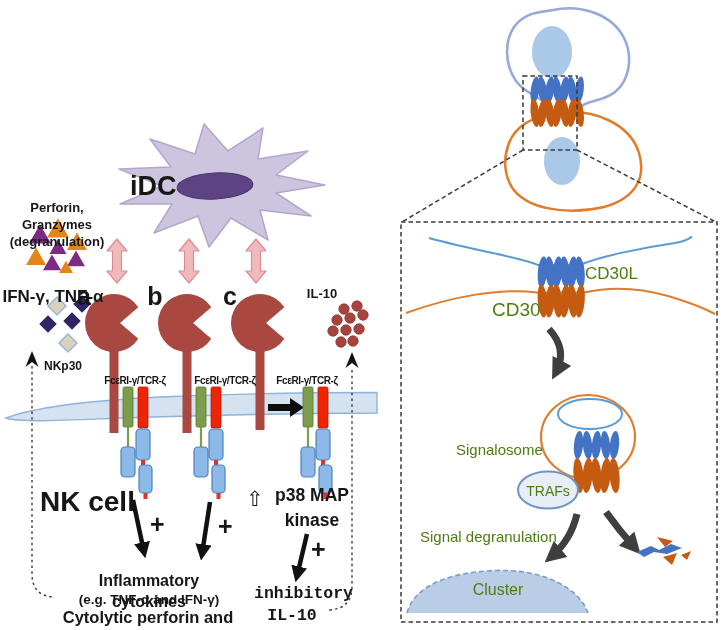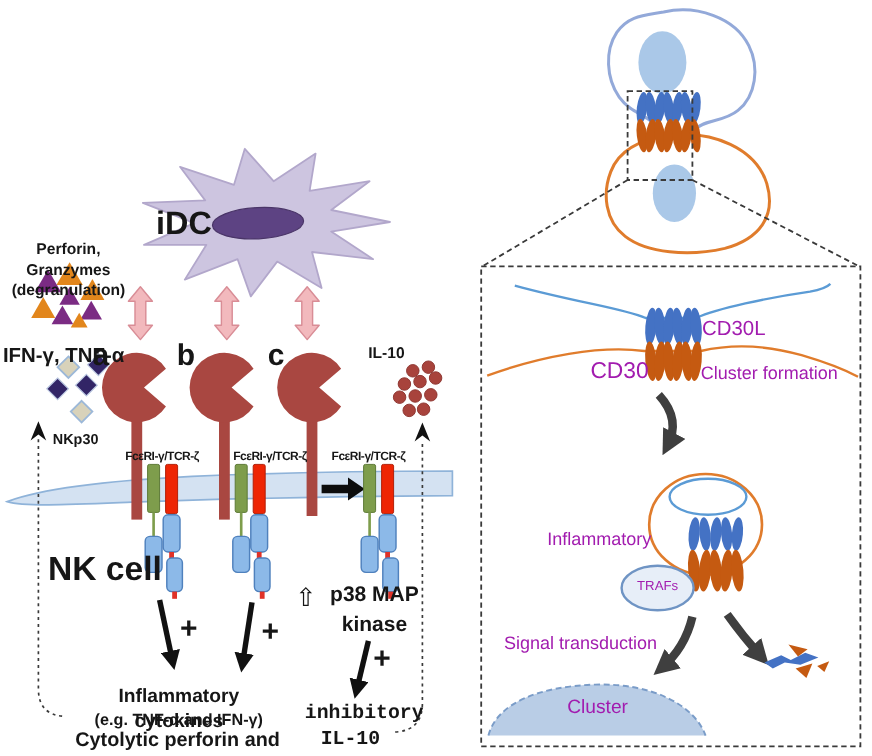--- a/index.html
+++ b/index.html
@@ -2,21 +2,21 @@
 <html style="--idc_fill: #cdc5e0; --idc_stroke: #b2a7cb; --idc_nucleus: #5d4383; --receptor: #a94741; --membrane_fill: #d4e2f2; --membrane_stroke: #8fb3d9; --tm_green: #7e9d4c; --tm_red: #ee2504; --itam_fill: #8cb9e8; --itam_stroke: #4f81bd; --link_red: #e03228; --pink_fill: #f2b9bd; --pink_stroke: #d98d96; --tri_orange: #e2861c; --tri_purple: #7b2b83; --dia_beige: #d8d2ba; --dia_navy: #322566; --dia_stroke: #9cb8d8; --il10_dot: #a8433c; --blue: #4472c4; --blue_line: #5b9bd5; --cell_blue: #93a9d9; --orange: #c55a11; --orange_line: #e07c2c; --cyto_fill: #aac8e8; --nucleus_fill: #b9cde6; --nucleus_stroke: #7a9cc8; --trafs_fill: #e7eef8; --arrow_gray: #3f3f3f; --dash_gray: #3a3a3a; --ink: #161616;"><head>
 <meta charset="utf-8">
 <style>
   html,body{margin:0;padding:0;background:#fff;}
   #fig{position:relative;width:727px;height:630px;background:#fff;overflow:hidden;
        font-family:"Liberation Sans",sans-serif;}
   #fig svg{position:absolute;left:0;top:0;}
   .lbl{position:absolute;color:#161616;white-space:pre-line;line-height:1.3;text-align:center;}
   .b{font-weight:700;}
   .ctr{text-align:center;}
-  .rt{color:#a21caf;font-weight:400;}
+  .rt{color:#4d7c0f;font-weight:400;}
 </style>
 </head>
 <body>
 
 <div id="fig">
 
 <svg width="727" height="630" viewBox="0 0 727 630">
   <defs>
     <marker id="mhB" viewBox="0 0 10 10" refX="6" refY="5" markerWidth="3.6" markerHeight="3.6" orient="auto">
       <path d="M0,0 L10,5 L0,10 Z" fill="#111"></path>
@@ -236,34 +236,33 @@
 <div class="lbl b ctr" style="left:0px;top:286px;width:106px;font-size:17px;">IFN-γ, TNF-α</div>
 <div class="lbl b" style="left:130px;top:169px;font-size:27px;">iDC</div>
 <div class="lbl b ctr" style="left:69px;top:280px;width:30px;font-size:25px;">a</div>
 <div class="lbl b ctr" style="left:140px;top:280px;width:30px;font-size:25px;">b</div>
 <div class="lbl b ctr" style="left:215px;top:280px;width:30px;font-size:25px;">c</div>
 <div class="lbl b ctr" style="left:300px;top:286px;width:44px;font-size:13px;">IL-10</div>
 <div class="lbl b" style="left:44px;top:359px;font-size:12px;">NKp30</div>
 <div class="lbl b ctr" style="left:90px;top:374px;width:90px;font-size:10px;letter-spacing:-0.4px;">FcεRI-γ/TCR-ζ</div>
 <div class="lbl b ctr" style="left:180px;top:374px;width:90px;font-size:10px;letter-spacing:-0.4px;">FcεRI-γ/TCR-ζ</div>
 <div class="lbl b ctr" style="left:262px;top:374px;width:90px;font-size:10px;letter-spacing:-0.4px;">FcεRI-γ/TCR-ζ</div>
-<div class="lbl b" style="left:40px;top:456px;font-size:28px;">NK cell</div>
+<div class="lbl b" style="left:40px;top:484px;font-size:28px;">NK cell</div>
 <div class="lbl" style="left:246px;top:485px;font-size:21px;">⇧</div>
 <div class="lbl b ctr" style="left:266px;top:483px;width:92px;font-size:17.5px;line-height:1.4;">p38 MAP
 kinase</div>
 <div class="lbl b" style="left:150px;top:508px;font-size:25px;">+</div>
 <div class="lbl b" style="left:218px;top:510px;font-size:25px;">+</div>
 <div class="lbl b" style="left:311px;top:533px;font-size:25px;">+</div>
 <div class="lbl b ctr" style="left:60px;top:571px;width:178px;font-size:16px;">Inflammatory cytokines</div>
 <div class="lbl b ctr" style="left:60px;top:591px;width:178px;font-size:13.5px;">(e.g. TNF-α and IFN-γ)</div>
 <div class="lbl b ctr" style="left:24px;top:607px;width:248px;font-size:16.5px;">Cytolytic perforin and granzymes</div>
 <div class="lbl b ctr" style="left:254px;top:583px;width:76px;font-size:16.5px;line-height:1.35;font-family:Liberation Mono, monospace;">inhibitory
 IL-10</div>
 
 <div class="lbl rt" style="left:585px;top:263px;font-size:17px;">CD30L</div>
 <div class="lbl rt" style="left:492px;top:298px;font-size:19px;">CD30</div>
-<div class="lbl rt" style="left:584px;top:302px;font-size:15px;">Cluster formation</div>
-<div class="lbl rt" style="left:456px;top:440px;font-size:15px;">Inflammatory</div>
-<div class="lbl rt ctr" style="left:518px;top:482px;width:60px;font-size:11px;">TRAFs</div>
-<div class="lbl rt" style="left:420px;top:527px;font-size:15px;">Signal transduction</div>
+<div class="lbl rt" style="left:456px;top:440px;font-size:15px;">Signalosome</div>
+<div class="lbl rt ctr" style="left:518px;top:482px;width:60px;font-size:14px;">TRAFs</div>
+<div class="lbl rt" style="left:420px;top:527px;font-size:15px;">Signal degranulation</div>
 <div class="lbl rt ctr" style="left:455px;top:580px;width:86px;font-size:16px;">Cluster</div>
 
 </div>
 
 </body></html>

